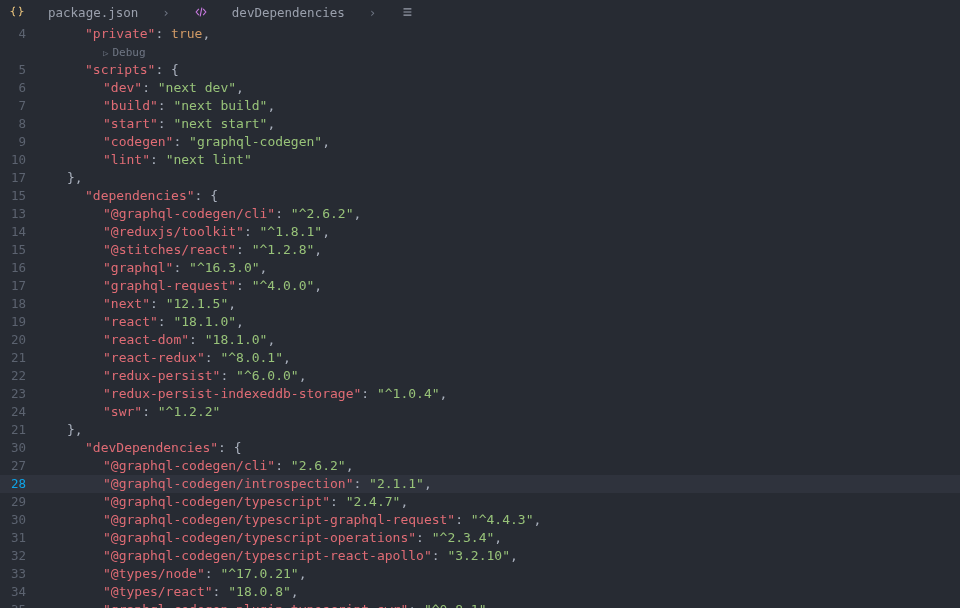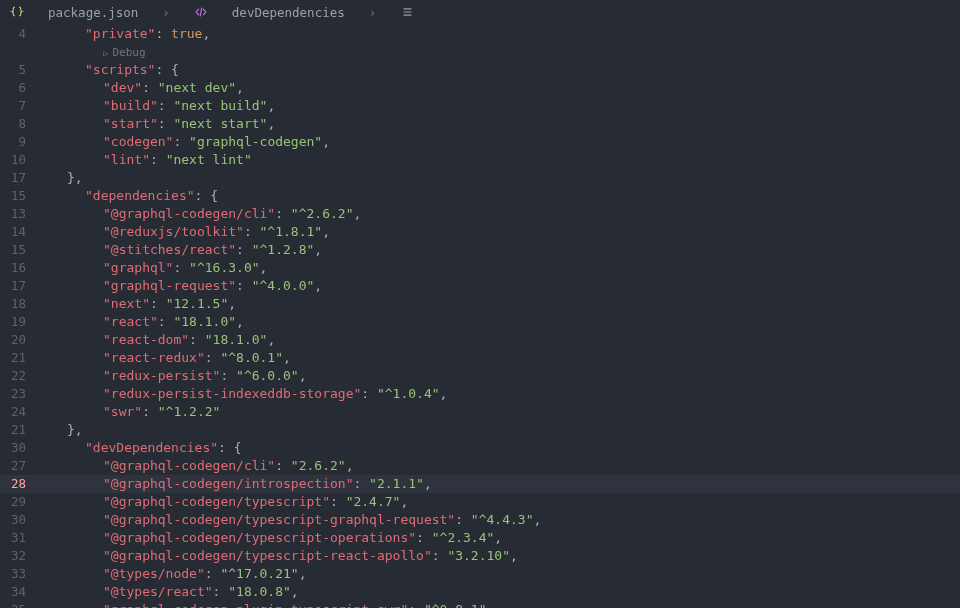--- a/index.html
+++ b/index.html
@@ -47,21 +47,21 @@
   .line{
     display:flex;align-items:flex-start;height:18px;line-height:18px;
     position:relative;white-space:pre;
   }
   .line.hl{background:var(--highlight);}
   .gutter{
     width:40px;min-width:40px;text-align:right;
     color:var(--gutter-fg);padding-right:14px;box-sizing:border-box;
     user-select:none;font-size:12.5px;
   }
-  .line.hl .gutter{color:#fca5a5;}
+  .line.hl .gutter{color:#0ea5e9;}
   .indent-col{
     position:relative;width:18px;min-width:18px;
     box-sizing:border-box;
   }
   .ig{position:absolute;top:0;left:8px;width:1px;height:100%;}
   .ig1{background:var(--guide1);}
   .ig2{background:var(--guide2);}
   .ig-active{background:var(--guide-active);}
   .content{flex:1 1 auto;}
   .tok-key{color:var(--key);}

